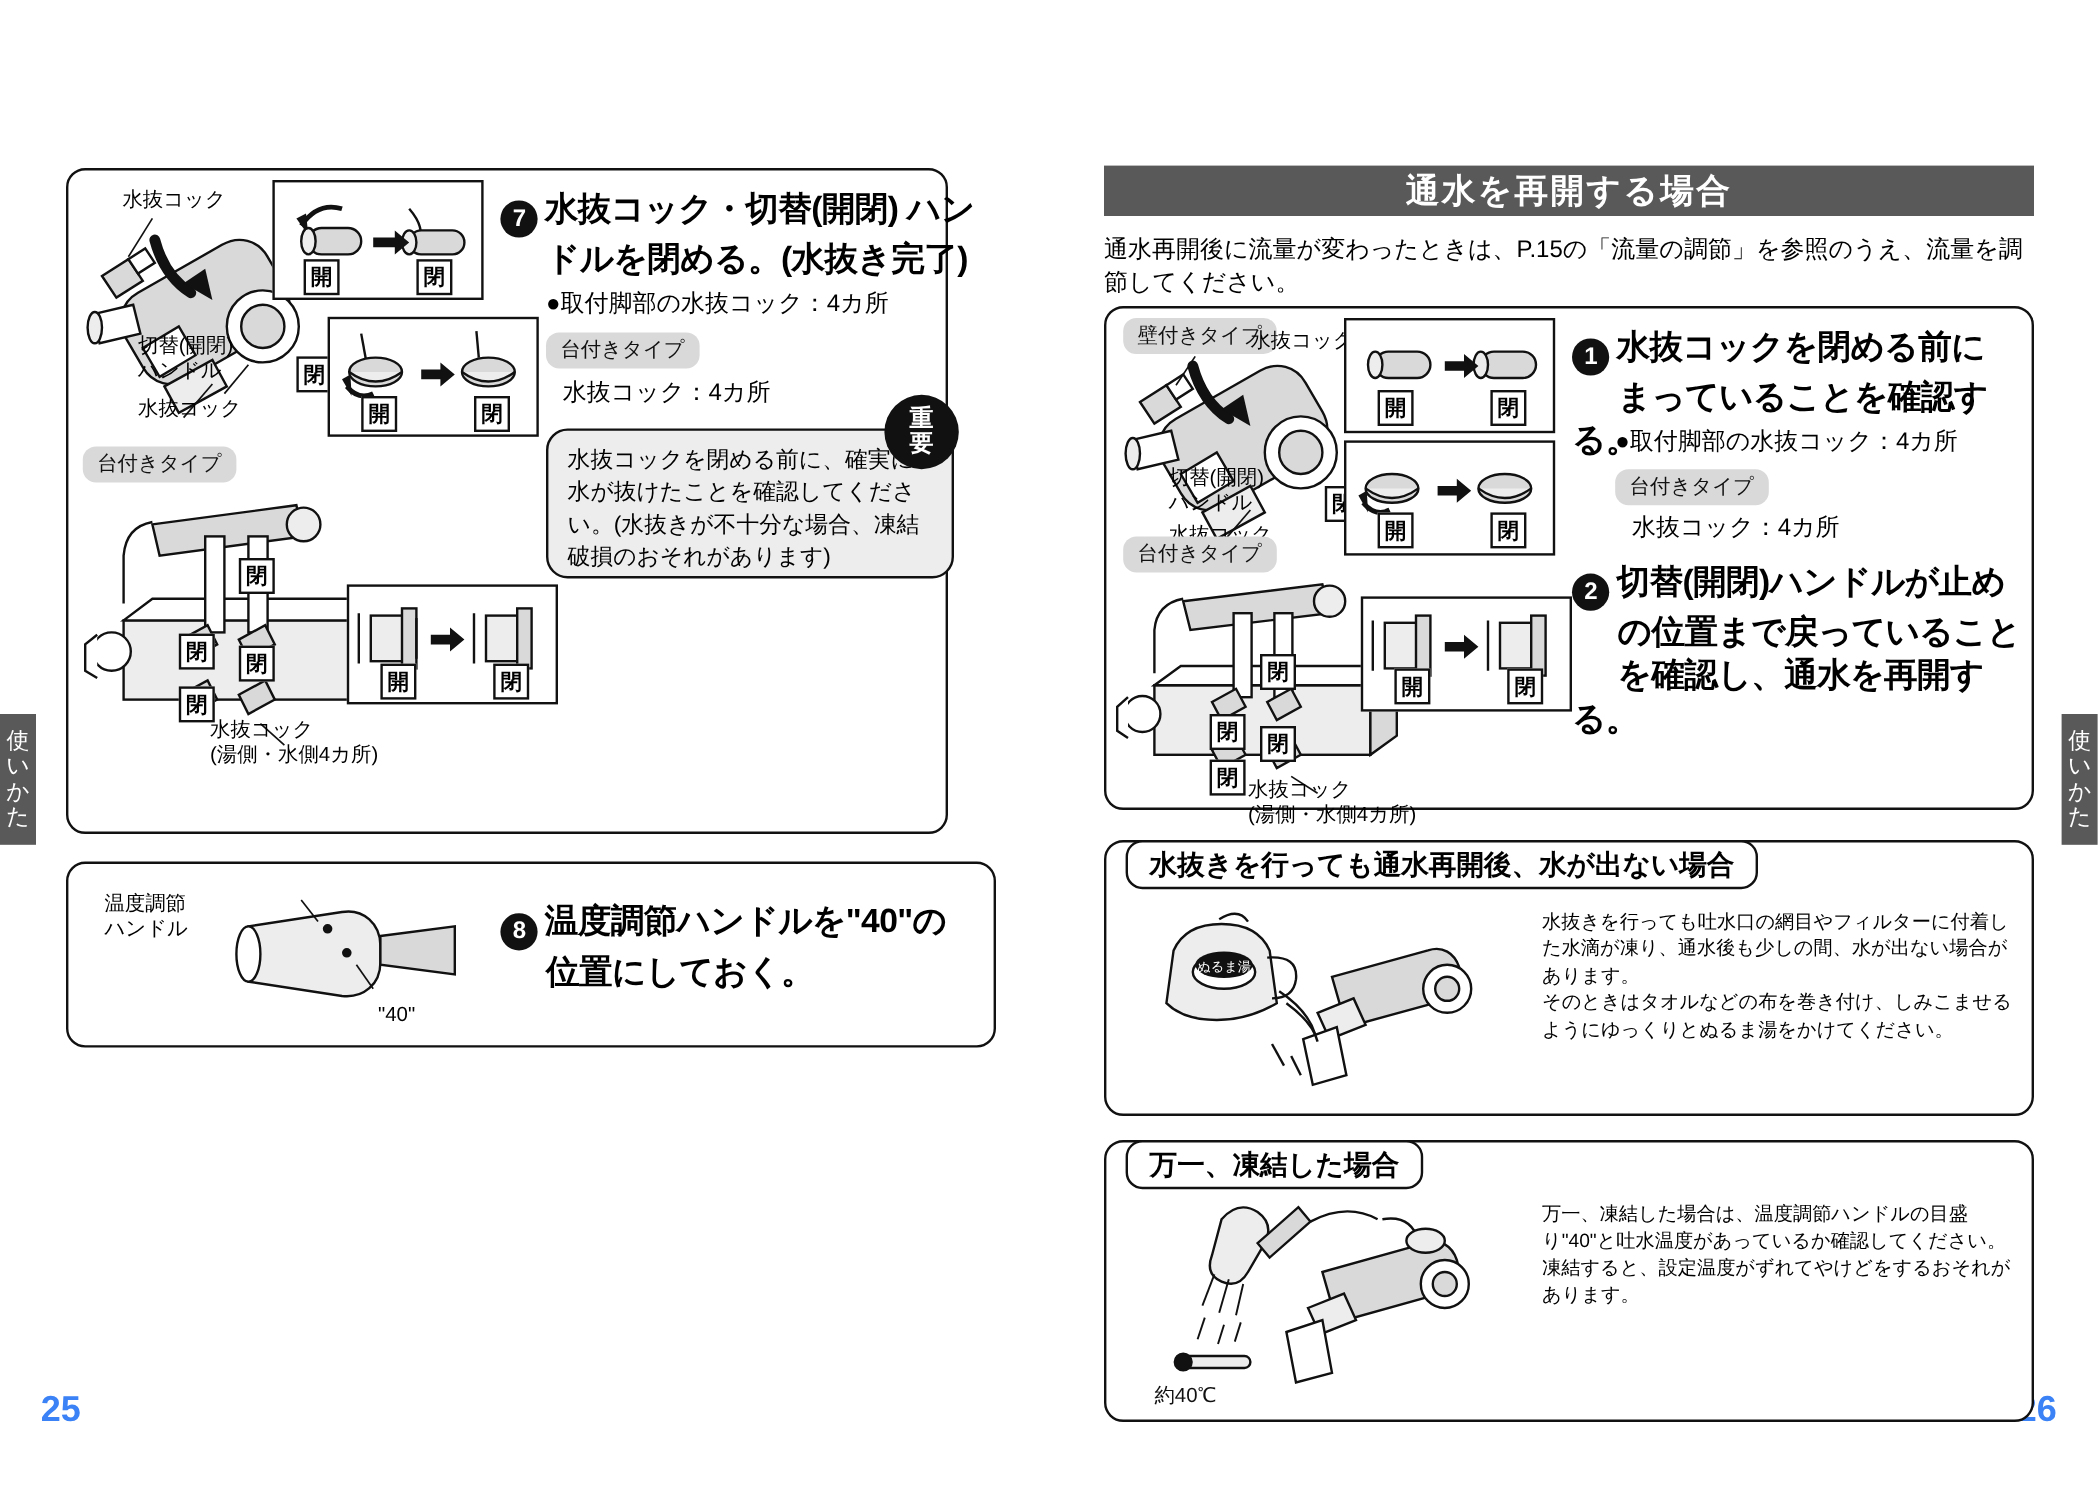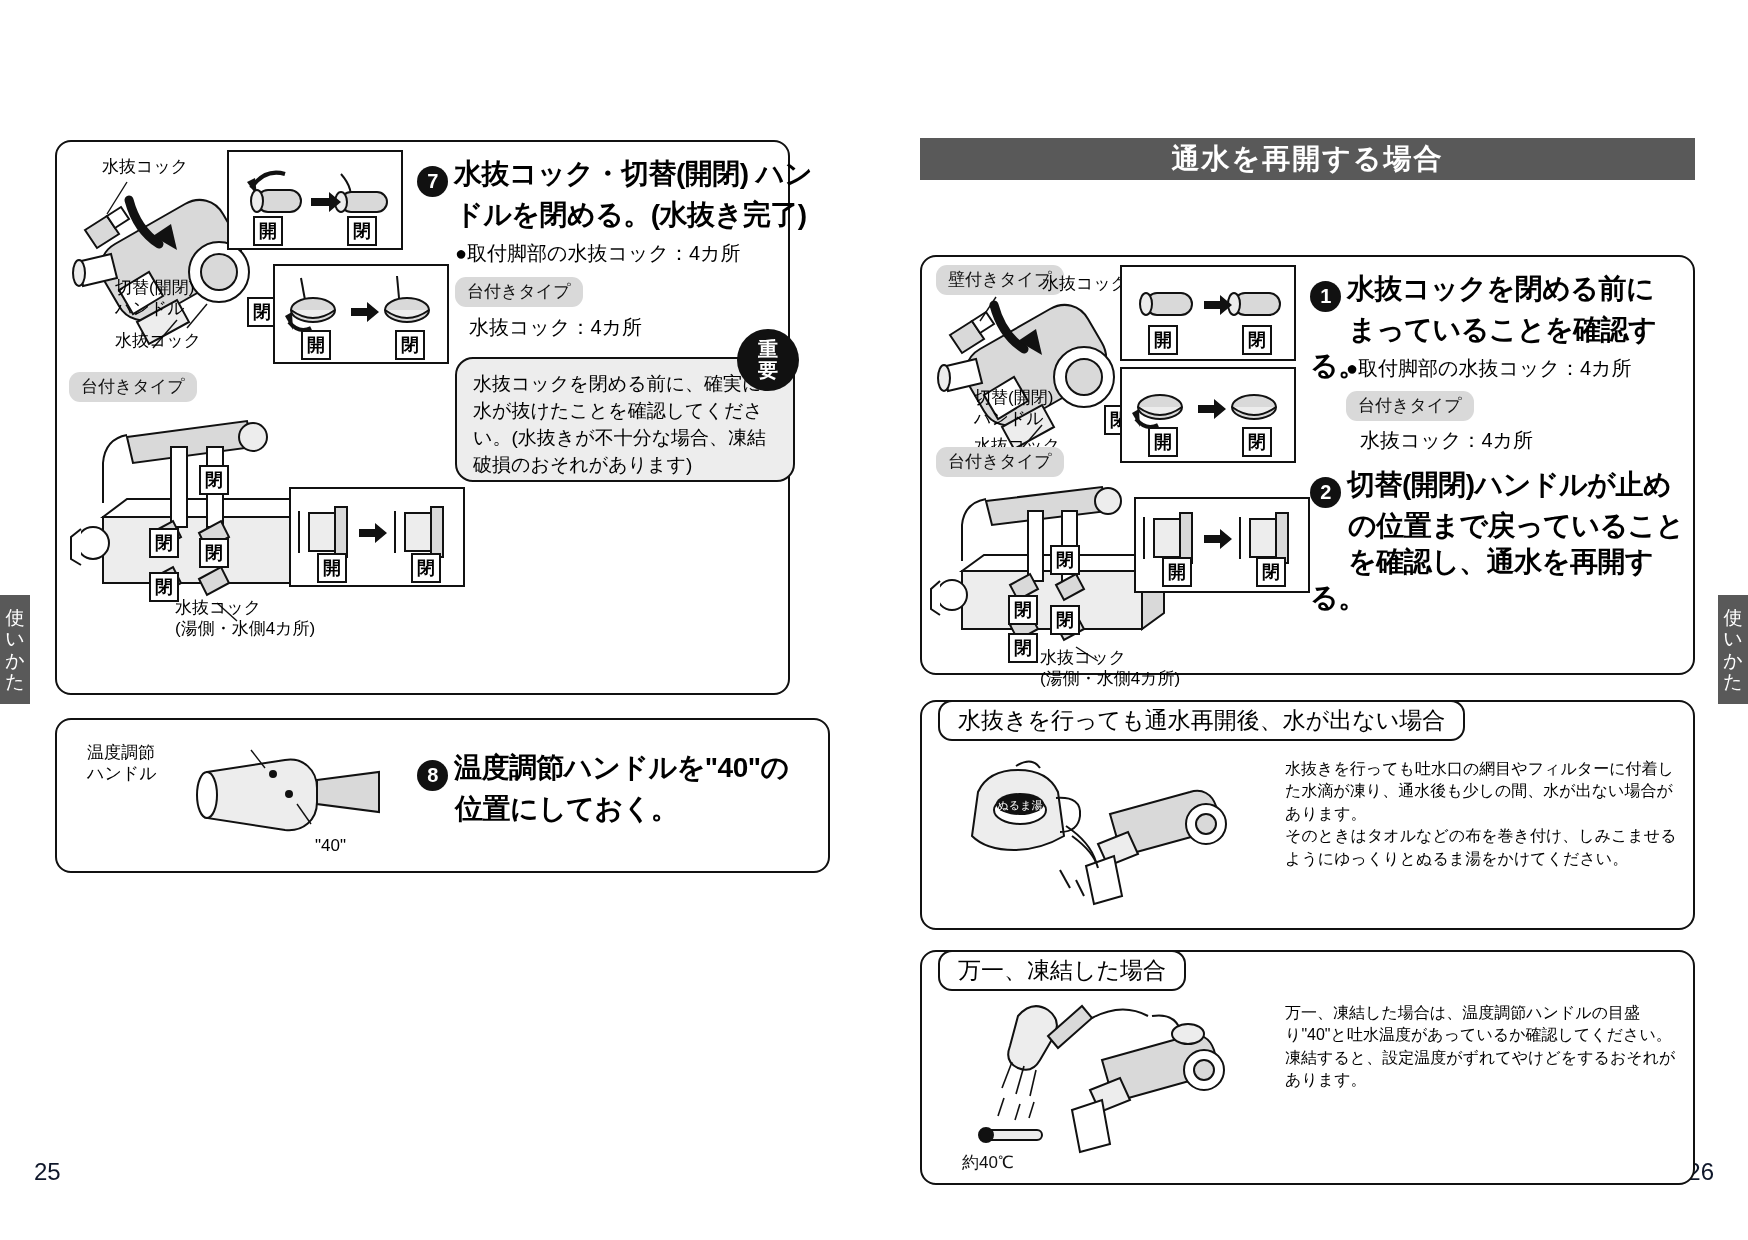--- a/index.html
+++ b/index.html
@@ -14,21 +14,21 @@
   .side-tab{
     position:absolute;background:#595959;color:#fff;
     width:30px;text-align:center;font-size:19px;line-height:1.12;
     padding:12px 0;letter-spacing:0px;
   }
   .side-tab span{display:block;}
   #tab-left{left:0;top:595px;}
   #tab-right{right:0;top:595px;}
 
   
-  .pagenum{position:absolute;font-size:24px;font-weight:400;color:#0f172a;}
+  .pagenum{position:absolute;font-size:30px;font-weight:700;color:#3b82f6;}
   #pagenum-left{left:34px;top:1158px;}
   #pagenum-right{right:34px;top:1158px;}
 
   
   .rbox{position:absolute;border:2px solid #111;border-radius:16px;background:#fff;box-sizing:border-box;}
 
   
   #box-step7{left:55px;top:140px;width:735px;height:555px;}
   #box-step8{left:55px;top:718px;width:775px;height:155px;}
 
@@ -66,21 +66,21 @@
     display:flex;align-items:center;justify-content:center;
   }
   #resume-lead{position:absolute;left:920px;top:194px;width:785px;font-size:20px;line-height:1.42;}
 
   #box-resume{left:920px;top:255px;width:775px;height:420px;}
   #box-nowater{left:920px;top:700px;width:775px;height:230px;}
   #box-frozen{left:920px;top:950px;width:775px;height:235px;}
 
   .hdr-tab{
     position:absolute;border:2px solid #111;border-radius:14px;background:#fff;
-    padding:3px 18px;font-size:23px;font-weight:400;box-sizing:border-box;
+    padding:3px 18px;font-size:23px;font-weight:700;box-sizing:border-box;
   }
 
   
   .ill{position:absolute;}
   .panel{position:absolute;border:2px solid #111;background:#fff;box-sizing:border-box;}
   .lbl{position:absolute;font-size:17px;line-height:1.25;white-space:nowrap;}
   .kanji-box{
     position:absolute;border:2px solid #111;background:#fff;
     font-size:18px;font-weight:700;text-align:center;box-sizing:border-box;
     width:30px;height:30px;line-height:27px;
@@ -269,20 +269,21 @@
           <path d="M88 30 L74 12" stroke-width="1.4" fill="none"></path>
         </g>
       </svg>
     </div>
     <div class="lbl" style="left:30px;top:22px;white-space:pre;">温度調節
 ハンドル</div>
     <div class="lbl" style="left:258px;top:115px;">"40"</div>
   </div>
 
   <div id="banner-resume">通水を再開する場合</div>
+  <div id="resume-lead">通水再開後に流量が変わったときは、P.15の「流量の調節」を参照のうえ、流量を調節してください。</div>
 
   <div class="rbox" id="box-resume">
 
     <div class="step-title" style="left:388px;top:14px;width:380px;">
       <span class="step-badge">1</span><span>水抜コックを閉める前に</span><br>
       <span style="margin-left:38px;">まっていることを確認する。</span>
     </div>
     <div class="body-text" style="position:absolute;left:424px;top:98px;">●取付脚部の水抜コック：4カ所</div>
     <div style="position:absolute;left:424px;top:134px;">
       <span class="tag">台付きタイプ</span>

